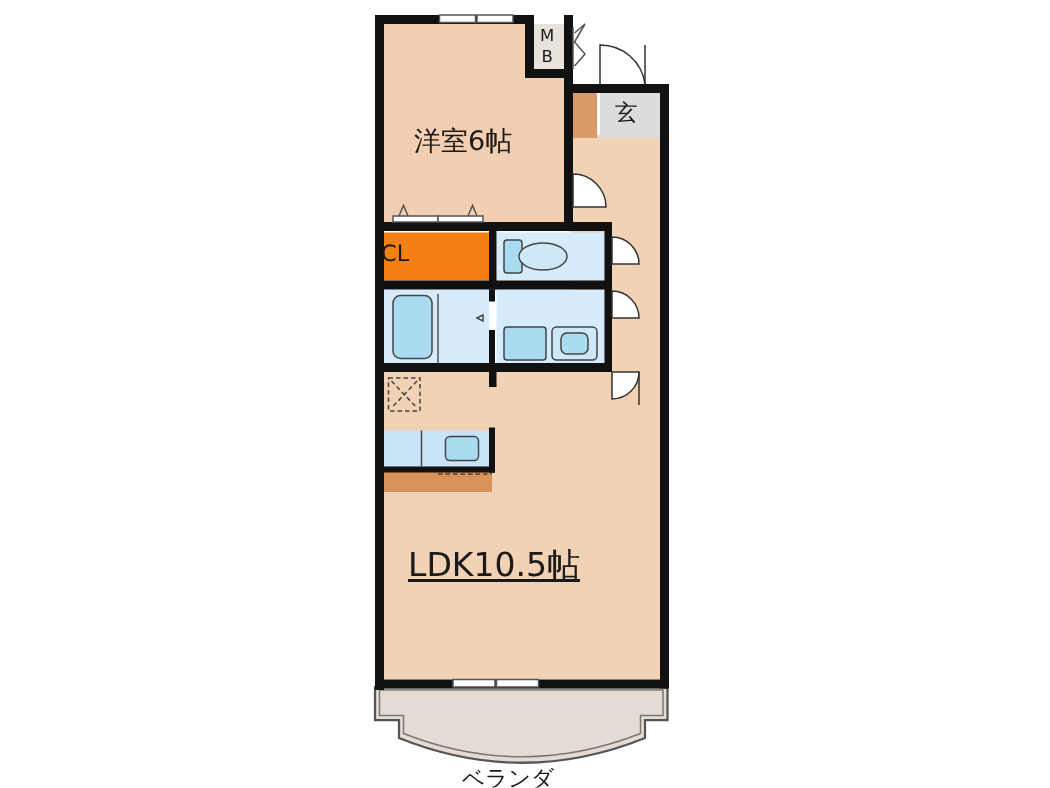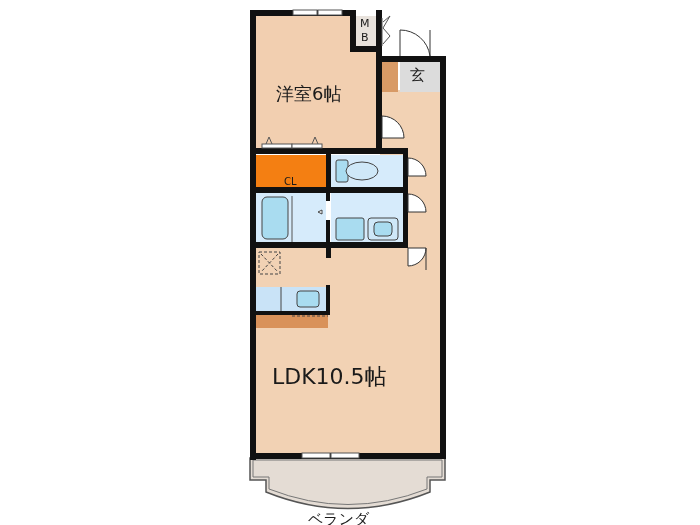--- a/index.html
+++ b/index.html
@@ -104,19 +104,19 @@
     </g>
 
     <line x1="281" y1="287" x2="281" y2="311" stroke="#444"></line>
     <rect x="297" y="291" width="22" height="16" rx="3" fill="#a9dcf0" stroke="#444"></rect>
     <rect x="256" y="311" width="74" height="4" fill="#111"></rect>
     <line x1="292" y1="316" x2="328" y2="316" stroke="#444" stroke-dasharray="3,2"></line>
     <rect x="326" y="285" width="4" height="30" fill="#111"></rect>
   </svg>
 
   <div class="lbl" style="left:276px;top:82px;font-size:18px;text-align:center;">洋室6帖</div>
-  <div class="lbl" style="left:284px;top:160px;font-size:10px;margin-top:16px;">CL</div>
+  <div class="lbl" style="left:254px;top:160px;font-size:15px;">CL</div>
   <div class="lbl" style="left:360px;top:17px;font-size:11px;">M</div>
   <div class="lbl" style="left:361px;top:31px;font-size:11px;">B</div>
   <div class="lbl" style="left:410px;top:66px;font-size:15px;">玄</div>
-  <div class="lbl" style="left:272px;top:362px;font-size:22px;">LDK10.5帖</div>
+  <div class="lbl" style="left:272px;top:362px;font-size:22px;text-decoration:underline;">LDK10.5帖</div>
   <div class="lbl" style="left:308px;top:466px;font-size:15px;margin-top:44px;">ベランダ</div>
 </div>
 
 </body></html>

